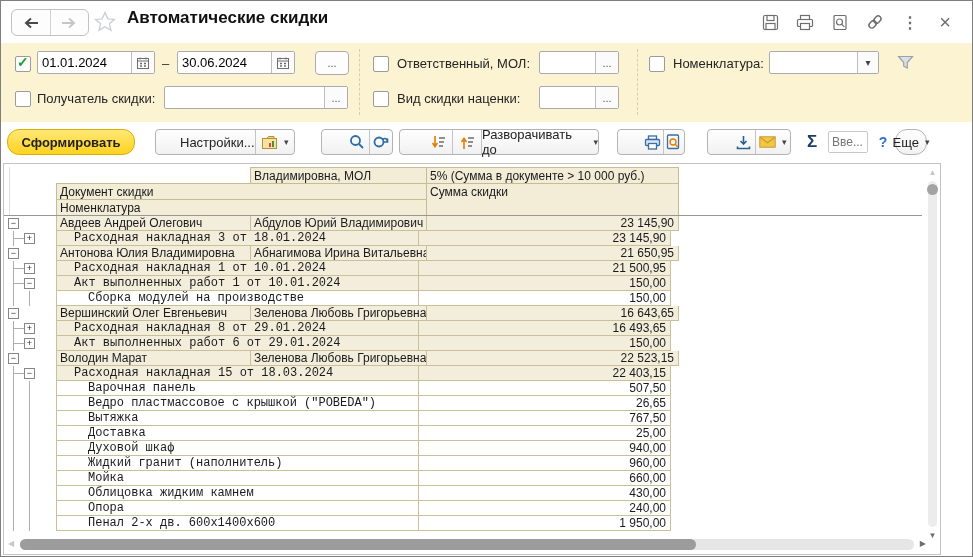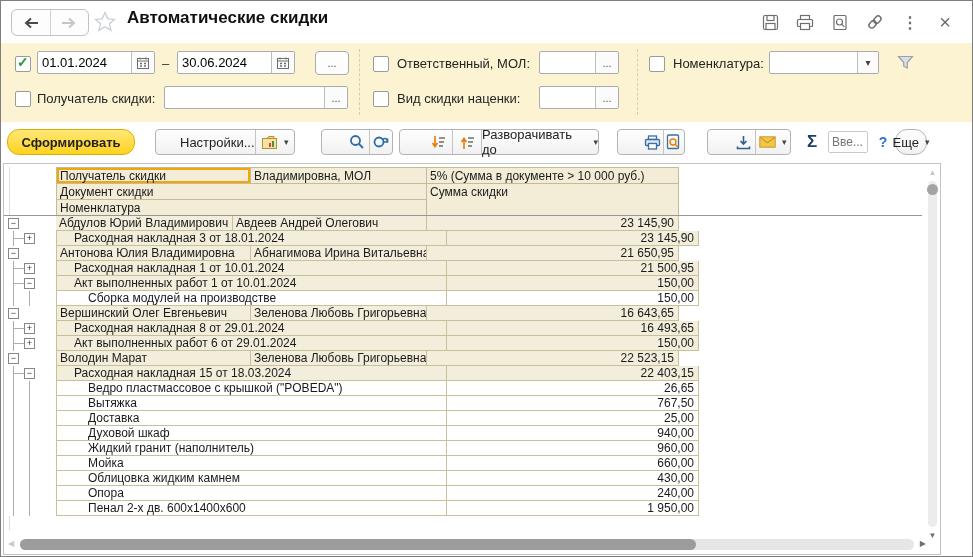--- a/index.html
+++ b/index.html
@@ -50,21 +50,21 @@
   .rowheadline{position:absolute;left:5px;top:3px;width:1px;height:363px;background:#dedede;}
   .thead{position:absolute;left:0;top:3px;width:920px;height:48px;}
   .hcell{position:absolute;background:#f3edd8;border:1px solid #c5bb94;box-sizing:border-box;font-size:12px;padding:1px 3px 0 3px;overflow:hidden;white-space:nowrap;}
   .hsel{box-shadow:inset 0 0 0 2px #efa70c;}
   .darkline{position:absolute;left:0;top:51px;width:918px;height:1px;background:#979797;}
   .rows{position:absolute;left:0;top:52px;width:920px;}
   .row{display:flex;height:15px;}
   .cell{box-sizing:border-box;border-left:1px solid #c9bf98;border-bottom:1px solid #c9bf98;font-size:12px;line-height:13px;padding:1px 3px 0 3px;overflow:hidden;white-space:nowrap;}
   .row .tree{width:52px;position:relative;background:#fff;}
   .row .c1{width:195px;}
-  .row .c1.wide{width:391px;}
+  .row .c1.wide{width:363px;font-family:Liberation Mono, monospace;}
   .row .c2{width:177px;margin-left:-1px;}
   .row .c3{width:253px;margin-left:-1px;border-right:1px solid #c9bf98;text-align:right;padding-right:4px;}
   .row.lvl1 .cell{background:#f3eedc;}
   .row.lvl2 .cell{background:#f3eedc;}
   .row.lvl3 .cell{background:#fff;}
   .row.lvl2 .c1{padding-left:17px;}
   .row.lvl3 .c1{padding-left:31px;}
   .exp{position:absolute;top:2px;width:11px;height:11px;box-sizing:border-box;border:1px solid #878787;background:#fff;font-size:9px;line-height:8px;text-align:center;color:#333;cursor:pointer;}
   .vline{position:absolute;top:0;bottom:0;width:1px;background:#adadad;}
   .hstub{position:absolute;left:10px;top:7px;width:10px;height:1px;background:#adadad;}
@@ -347,36 +347,35 @@
     <div class="tbtn" style="left:894px;width:32px">
       <span>Еще</span>
       <span class="ddarrow">▾</span>
     </div>
   </div>
 
   <div class="viewport">
     <div class="rowheadline"></div>
 
     <div class="thead">
-      <div class="hcell hsel" style="left:52px;top:0;width:195px;height:17px">Получатель скидки</div>
       <div class="hcell" style="left:246px;top:0;width:177px;height:17px">Владимировна, МОЛ</div>
       <div class="hcell" style="left:422px;top:0;width:253px;height:17px">5% (Сумма в документе &gt; 10 000 руб.)</div>
       <div class="hcell" style="left:52px;top:16px;width:371px;height:17px">Документ скидки</div>
       <div class="hcell" style="left:422px;top:16px;width:253px;height:33px">Сумма скидки</div>
       <div class="hcell" style="left:52px;top:32px;width:371px;height:17px">Номенклатура</div>
     </div>
     <div class="darkline"></div>
 
     <div class="rows">
         <div class="row lvl1">
     <div class="tree">
             <div class="exp" style="left: 4px;">−</div>
           </div>
+    <div class="cell c1">Авдеев Андрей Олегович</div>
     <div class="cell c2">Абдулов Юрий Владимирович</div>
-    <div class="cell c1">Авдеев Андрей Олегович</div>
     <div class="cell c3">23 145,90</div>
   </div>
         <div class="row lvl2">
     <div class="tree">
             <div class="vline" style="left: 9px;"></div>
             <div class="hstub"></div>
             <div class="exp" style="left: 20px;">+</div>
           </div>
     <div class="cell c1 wide">Расходная накладная 3 от 18.01.2024</div>
 
@@ -457,20 +456,29 @@
   </div>
         <div class="row lvl2">
     <div class="tree">
             <div class="vline" style="left: 9px;"></div>
             <div class="hstub"></div>
             <div class="exp" style="left: 20px;">−</div>
           </div>
     <div class="cell c1 wide">Расходная накладная 15 от 18.03.2024</div>
 
     <div class="cell c3">22 403,15</div>
+  </div>
+        <div class="row lvl3">
+    <div class="tree">
+            <div class="vline" style="left: 9px;"></div>
+            <div class="vline" style="left: 25px;"></div>
+          </div>
+    <div class="cell c1 wide">Варочная панель</div>
+
+    <div class="cell c3">507,50</div>
   </div>
         <div class="row lvl3">
     <div class="tree">
             <div class="vline" style="left: 9px;"></div>
             <div class="vline" style="left: 25px;"></div>
           </div>
     <div class="cell c1 wide">Ведро пластмассовое с крышкой ("POBEDA")</div>
 
     <div class="cell c3">26,65</div>
   </div>

